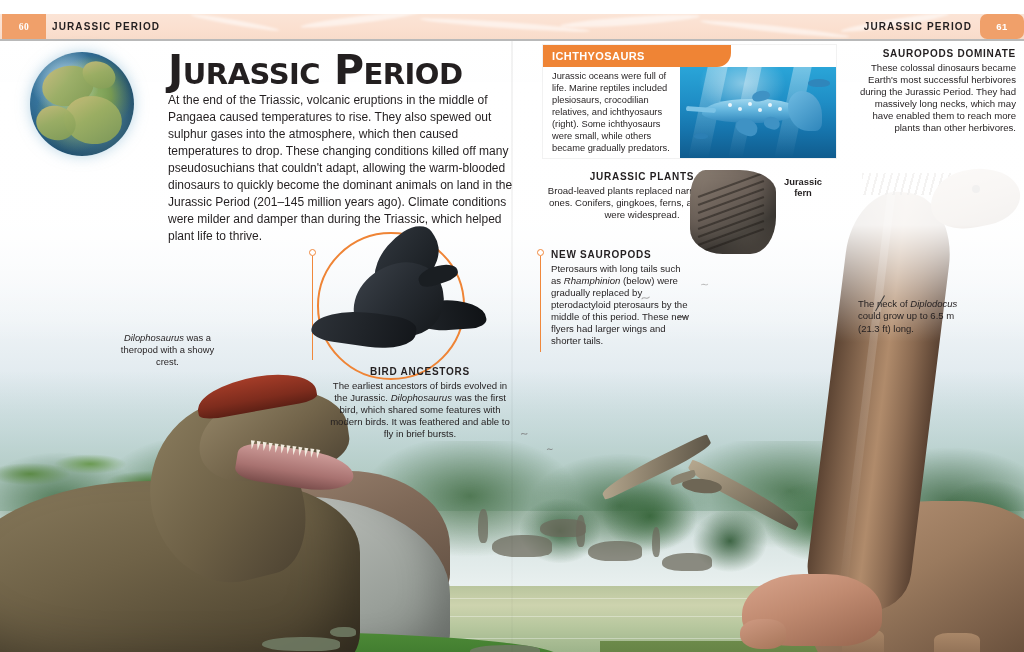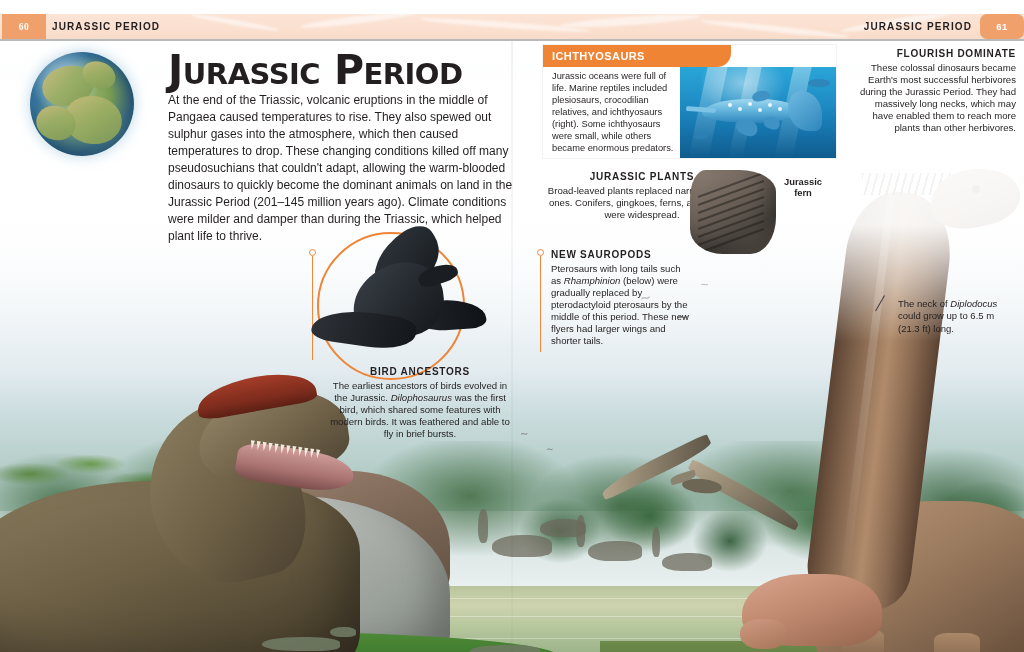--- a/index.html
+++ b/index.html
@@ -425,21 +425,21 @@
     position:absolute; left:774px; top:176px; width:58px; text-align:center;
     font-size:9.4px; font-weight:bold; line-height:1.22; color:#231f20;
   }
 
   
   .ptero-block{ left:551px; top:249px; width:140px; text-align:left; }
 
   
   .sauro-block{ left:853px; top:48px; width:163px; text-align:right; }
   .neck-cap{
-    position:absolute; left:898px; top:298px; width:112px;
+    position:absolute; left:858px; top:298px; width:112px;
     font-size:9.5px; line-height:1.3; color:#231f20;
   }
   .neck-leader{
     position:absolute; left:878px; top:300px; width:24px; height:18px;
     border-left:1.3px solid #3b3b3b; border-bottom:0;
     transform:rotate(30deg);
   }
 
   
   .vignette{
@@ -556,20 +556,21 @@
   <div class="title">Jurassic Period</div>
   <div class="intro">At the end of the Triassic, volcanic eruptions in the middle of Pangaea caused temperatures to rise. They also spewed out sulphur gases into the atmosphere, which then caused temperatures to drop. These changing conditions killed off many pseudosuchians that couldn't adapt, allowing the warm-blooded dinosaurs to quickly become the dominant animals on land in the Jurassic Period (201–145 million years ago). Climate conditions were milder and damper than during the Triassic, which helped plant life to thrive.</div>
 
   <div class="earth-globe">
     <div class="earth-land" style="left:12px; top:14px; width:52px; height:40px; transform:rotate(-12deg);"></div>
     <div class="earth-land" style="left:34px; top:44px; width:58px; height:48px; transform:rotate(8deg);"></div>
     <div class="earth-land" style="left:6px; top:54px; width:40px; height:34px; transform:rotate(16deg);"></div>
     <div class="earth-land" style="left:52px; top:10px; width:34px; height:26px; transform:rotate(24deg);"></div>
   </div>
 
+  <div class="dilo-cap"><em>Dilophosaurus</em> <span>was a theropod with a showy crest.</span></div>
 
   <div class="leader-dot" style="left:309px; top:249px;"></div>
   <div class="leader-v" style="left:311.6px; top:256px; width:1.6px; height:104px;"></div>
 
   <div class="bird-circle"></div>
   <div class="bird-wing-u"></div>
   <div class="bird-wing-r"></div>
   <div class="bird-body"></div>
   <div class="bird-wing-l"></div>
   <div class="bird-head"></div>
@@ -594,21 +595,21 @@
       <div class="ich-dot" style="left:68px; top:35px;"></div>
       <div class="ich-dot" style="left:78px; top:41px;"></div>
       <div class="ich-dot" style="left:88px; top:36px;"></div>
       <div class="ich-dot" style="left:98px; top:40px;"></div>
       <div class="ich-fin" style="left:14px; top:66px; width:14px; height:6px; background:#2c7fb4;"></div>
       <div class="ich-fin" style="left:128px; top:12px; width:22px; height:8px; background:#2f86bb;"></div>
     </div>
     <div class="ichthy-hdrbar">
       <span>ICHTHYOSAURS</span>
     </div>
-    <div class="ichthy-txt">Jurassic oceans were full of life. Marine reptiles included plesiosaurs, crocodilian relatives, and ichthyosaurs (right). Some ichthyosaurs were small, while others became enormous predators.</div>
+    <div class="ichthy-txt">Jurassic oceans were full of life. Marine reptiles included plesiosaurs, crocodilian relatives, and ichthyosaurs (right). Some ichthyosaurs were small, while others became gradually predators.</div>
   </div>
 
   <div class="block plants-block">
     <div class="hdr">JURASSIC PLANTS</div>
     <div class="bodytxt">Broad-leaved plants replaced narrow-leaved ones. Conifers, gingkoes, ferns, and cycads were widespread.</div>
   </div>
   <div class="fossil">
     <i style="top:14px;"></i>
       <i style="top:22px;"></i>
       <i style="top:30px;"></i>
@@ -621,19 +622,19 @@
   <div class="fern-label">Jurassic fern</div>
 
   <div class="leader-dot" style="left:537px; top:249px;"></div>
   <div class="leader-v" style="left:539.6px; top:256px; width:1.6px; height:96px;"></div>
   <div class="block ptero-block">
     <div class="hdr">NEW SAUROPODS</div>
     <div class="bodytxt"><span>Pterosaurs with long tails such as </span><em>Rhamphinion</em><span> (below) were gradually replaced by pterodactyloid pterosaurs by the middle of this period. These new flyers had larger wings and shorter tails.</span></div>
   </div>
 
   <div class="block sauro-block">
-    <div class="hdr">FLOURISH DOMINATE</div>
+    <div class="hdr">SAUROPODS DOMINATE</div>
     <div class="bodytxt">These colossal dinosaurs became Earth's most successful herbivores during the Jurassic Period. They had massively long necks, which may have enabled them to reach more plants than other herbivores.</div>
   </div>
   <div class="neck-leader"></div>
   <div class="neck-cap"><span>The neck of </span><em>Diplodocus</em><span> could grow up to 6.5 m (21.3 ft) long.</span></div>
 
 </div>
 
 </body></html>

